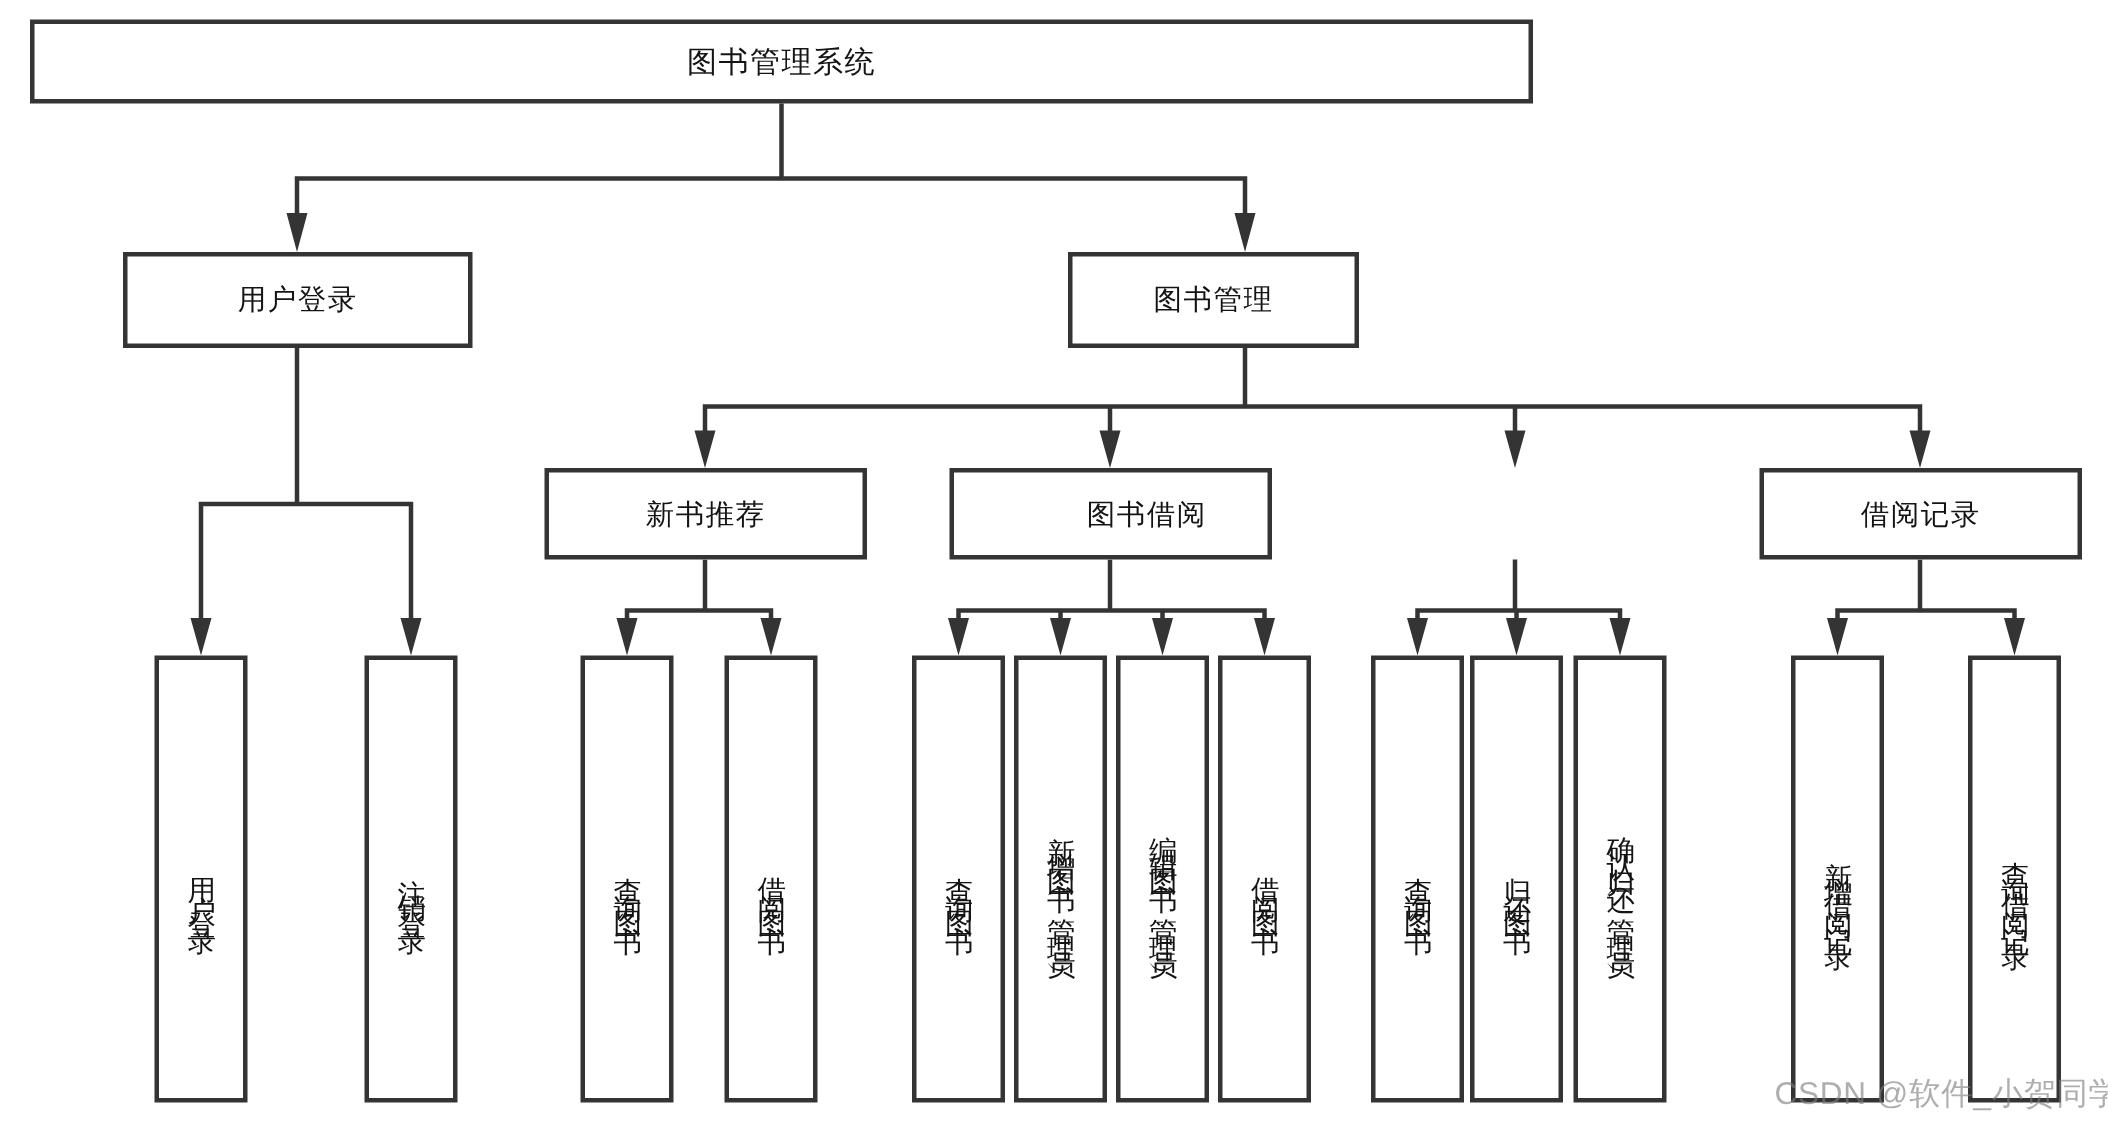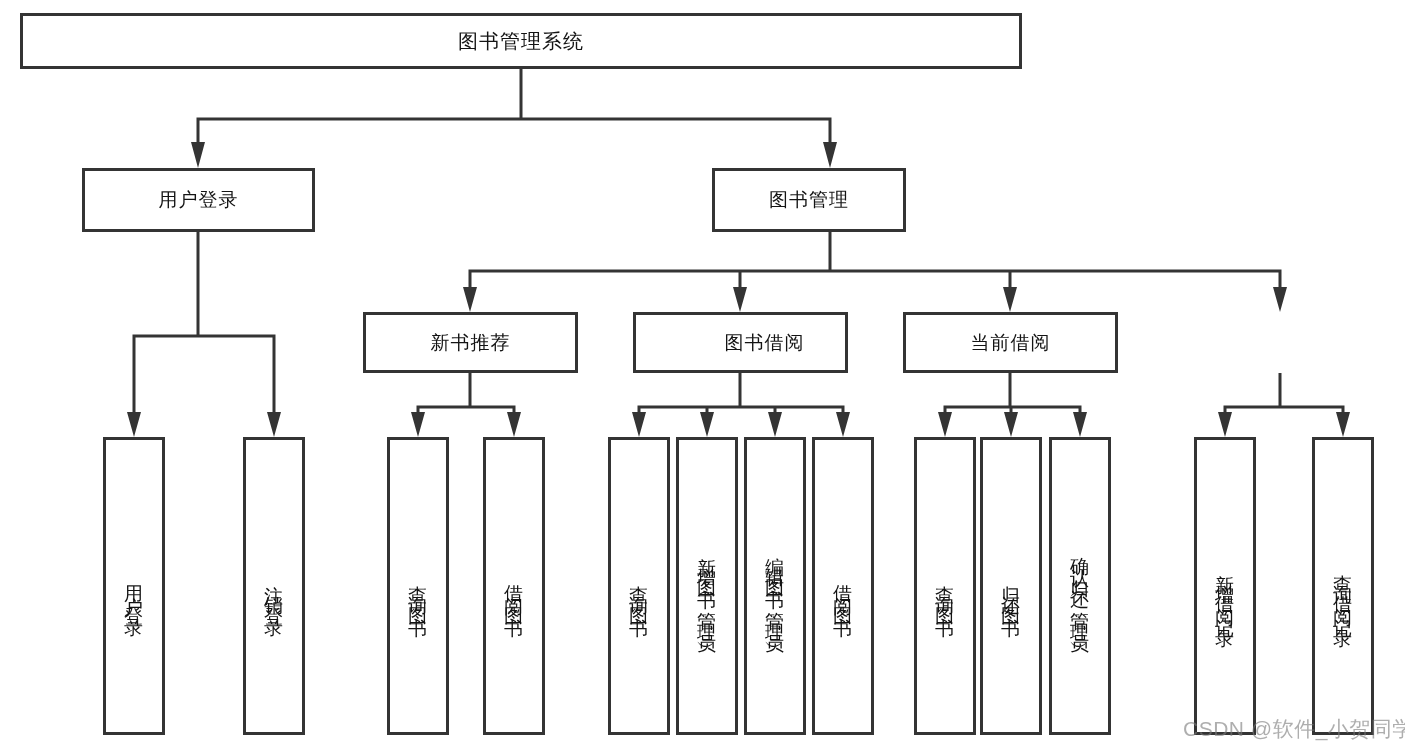--- a/index.html
+++ b/index.html
@@ -90,22 +90,22 @@
   <div class="node hnode" style="left:712px; top:168px; width:194px; height:64px;">
     <span>图书管理</span>
   </div>
 
   <div class="node hnode" style="left:363px; top:312px; width:215px; height:61px;text-align:center;">
     <span>新书推荐</span>
   </div>
   <div class="node hnode" style="left:633px; top:312px; width:215px; height:61px;padding-left:48px;">
     <span>图书借阅</span>
   </div>
-  <div class="node hnode" style="left:903px; top:312px; width:215px; height:61px;">
-    <span>当前借阅</span>
+  <div class="node hnode" style="left:1173px; top:312px; width:215px; height:61px;">
+    <span>借阅记录</span>
   </div>
 
   <div class="node vnode" style="left:103px; top:437px; width:62px; height:298px;">
     <span class="vlabel">用户登录</span>
   </div>
   <div class="node vnode" style="left:243px; top:437px; width:62px; height:298px;">
     <span class="vlabel">注销登录</span>
   </div>
 
   <div class="node vnode" style="left:387px; top:437px; width:62px; height:298px;">

